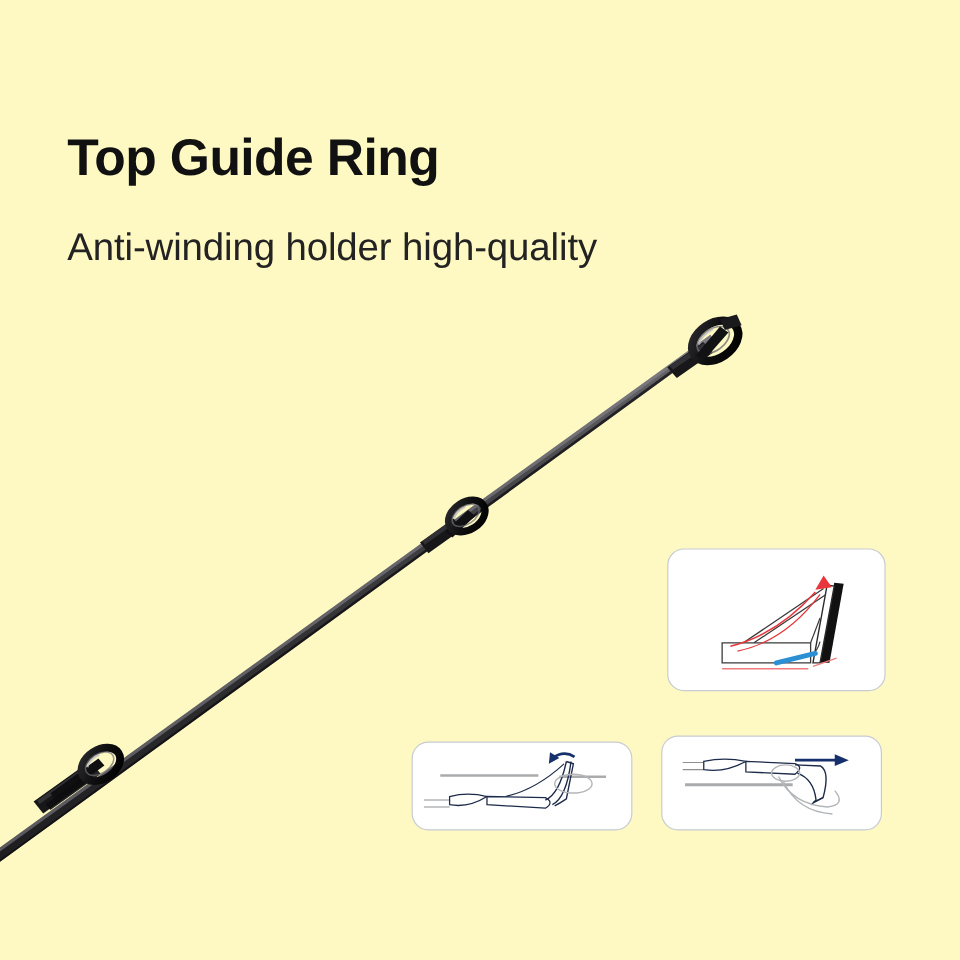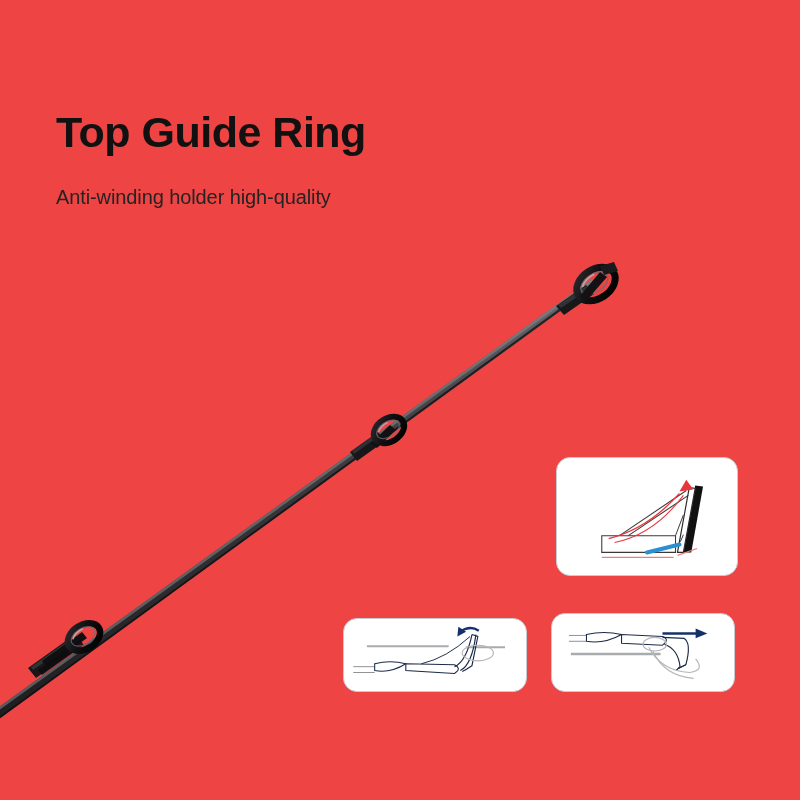--- a/index.html
+++ b/index.html
@@ -4,21 +4,21 @@
 <style>
   html, body {
     margin: 0;
     padding: 0;
     background: #ffffff;
   }
   #page {
     position: relative;
     width: 800px;
     height: 800px;
-    background: #ef4444;
+    background: #fef9c3;
     overflow: hidden;
     font-family: "Liberation Sans", sans-serif;
   }
   #headline-block {
     position: absolute;
     left: 56px;
     top: 108px;
     width: 470px;
   }
   #title {
@@ -28,21 +28,21 @@
     color: #111111;
     letter-spacing: -0.5px;
     line-height: 1.12;
     margin: 0;
     white-space: nowrap;
   }
   #subtitle {
     margin: 0;
     padding-top: 28px;
     font-family: "Liberation Sans", sans-serif;
-    font-size: 20px;
+    font-size: 32px;
     font-weight: normal;
     color: #232323;
     line-height: 1.38;
     letter-spacing: -0.1px;
   }
   .sub-line { display: block; }
   #rod-layer, .detail-svg {
     display: block;
   }
   #rod-layer {

